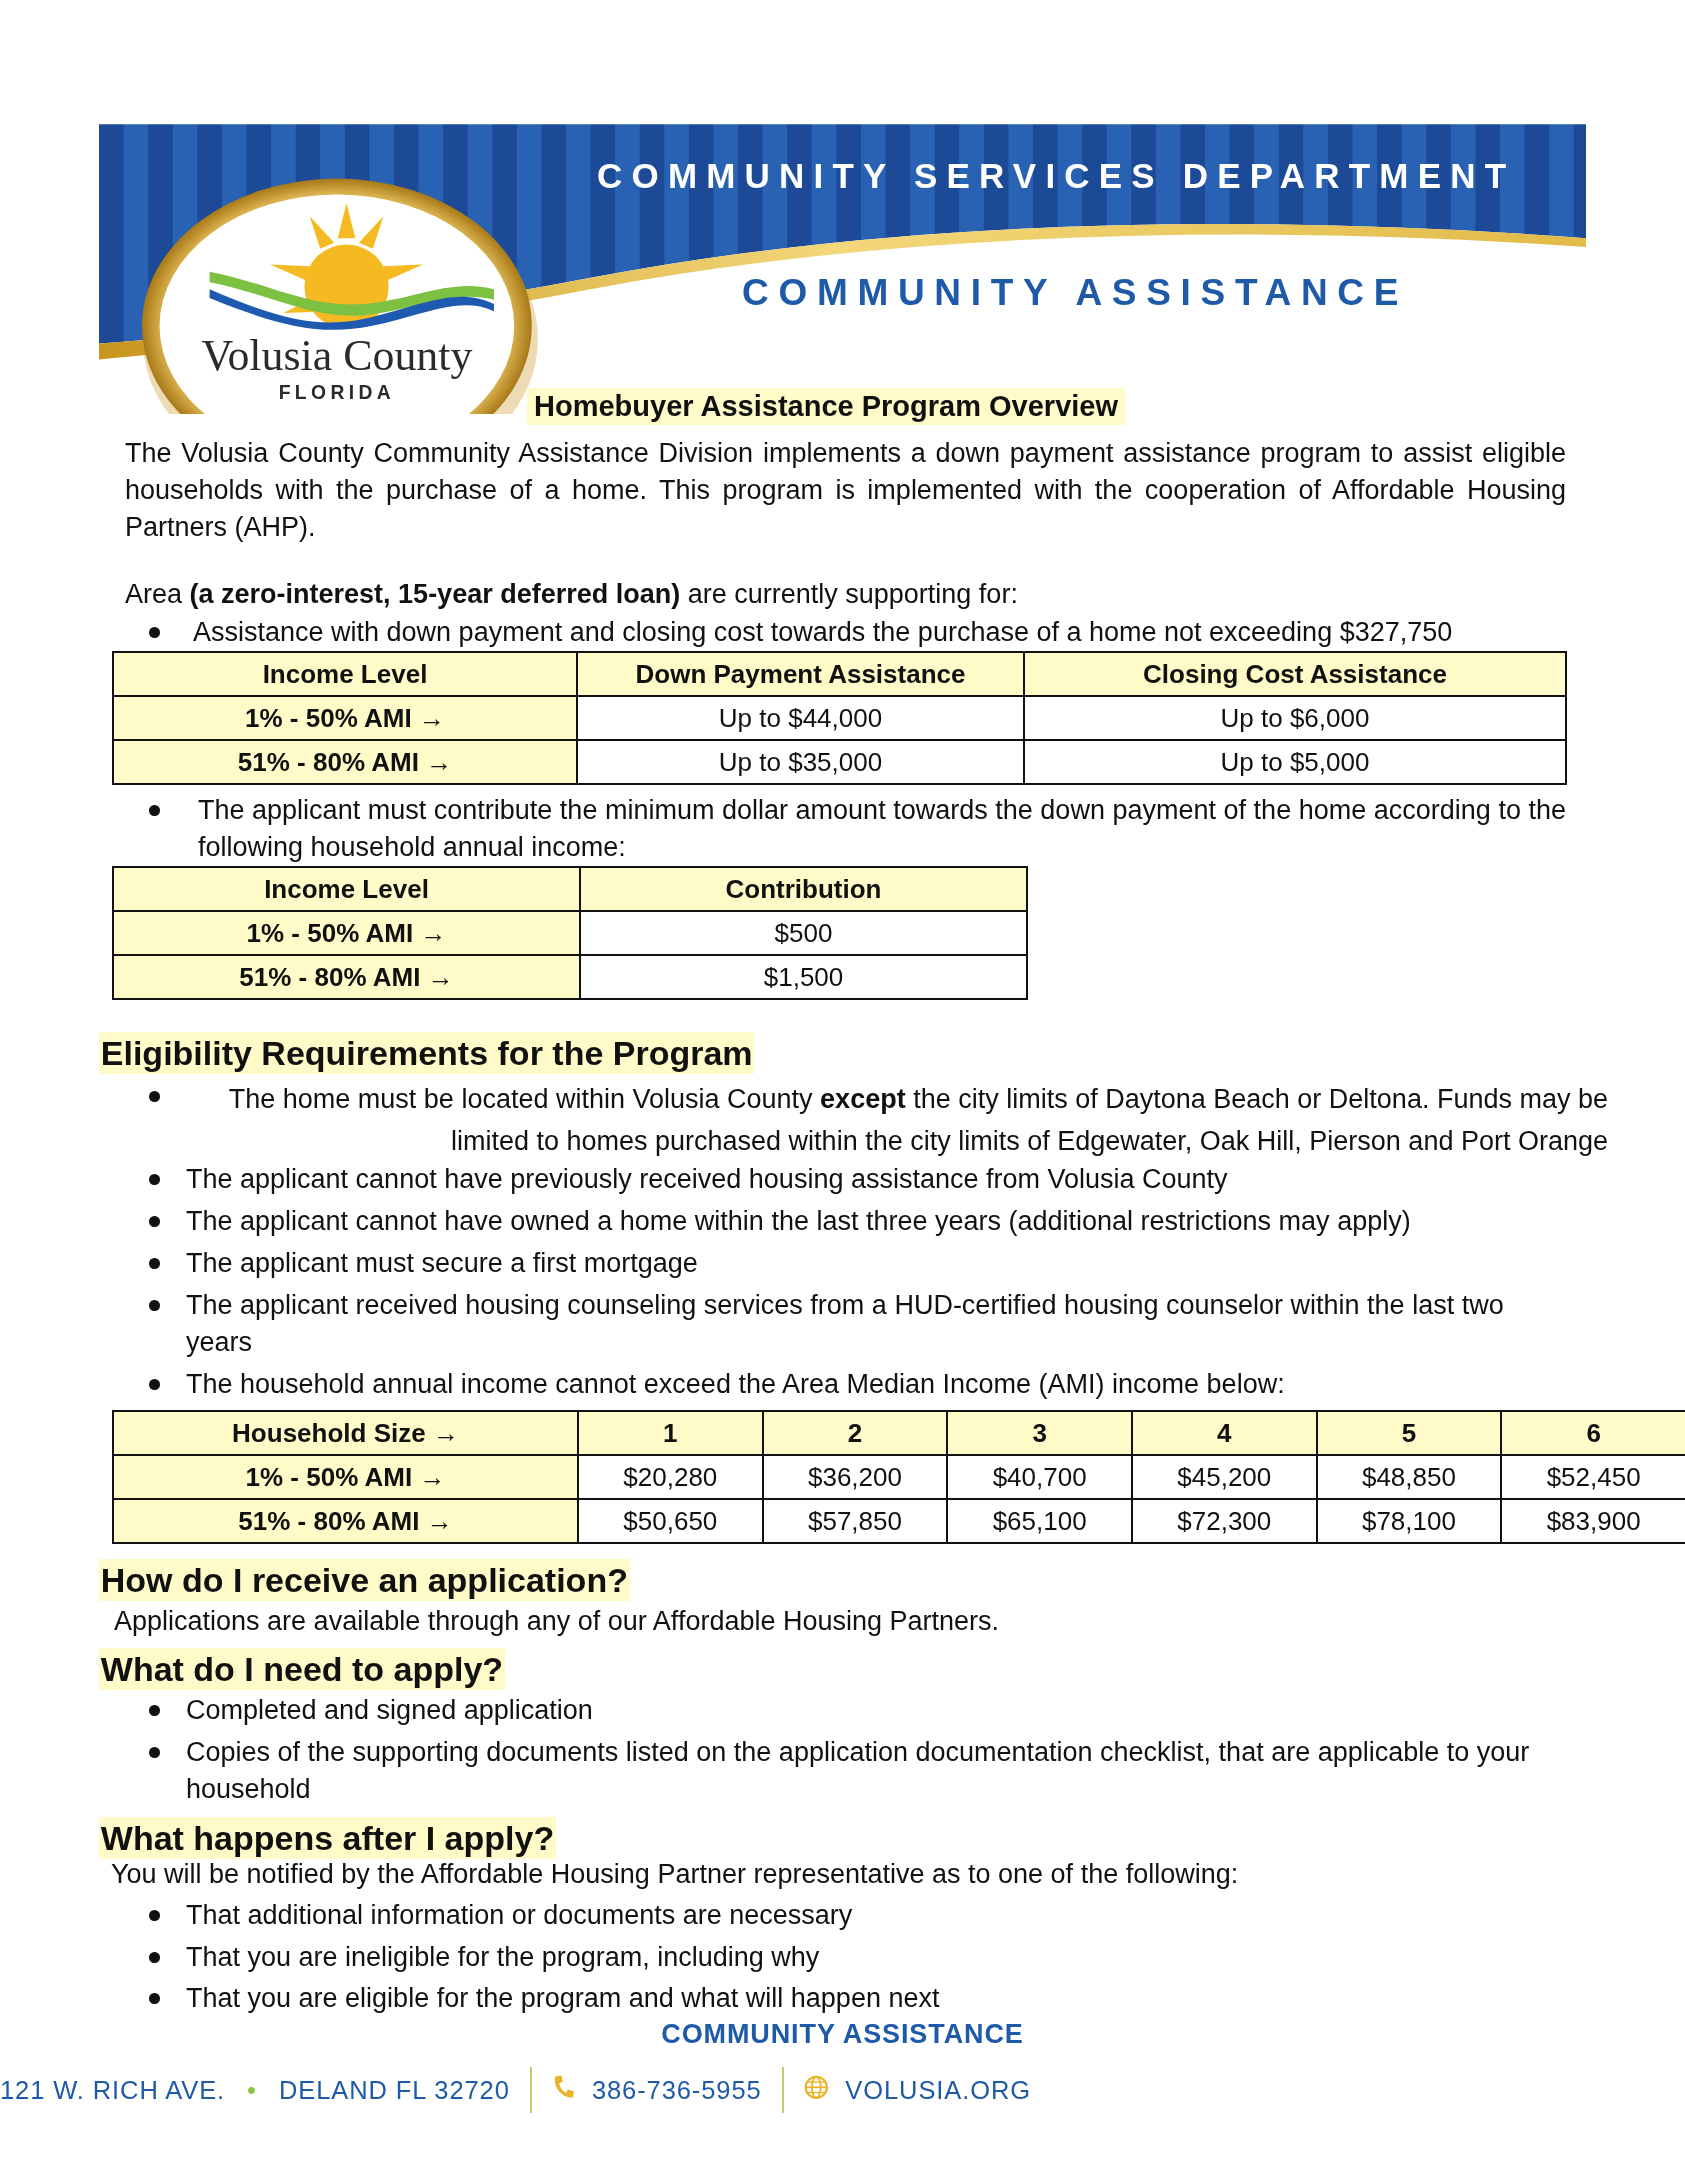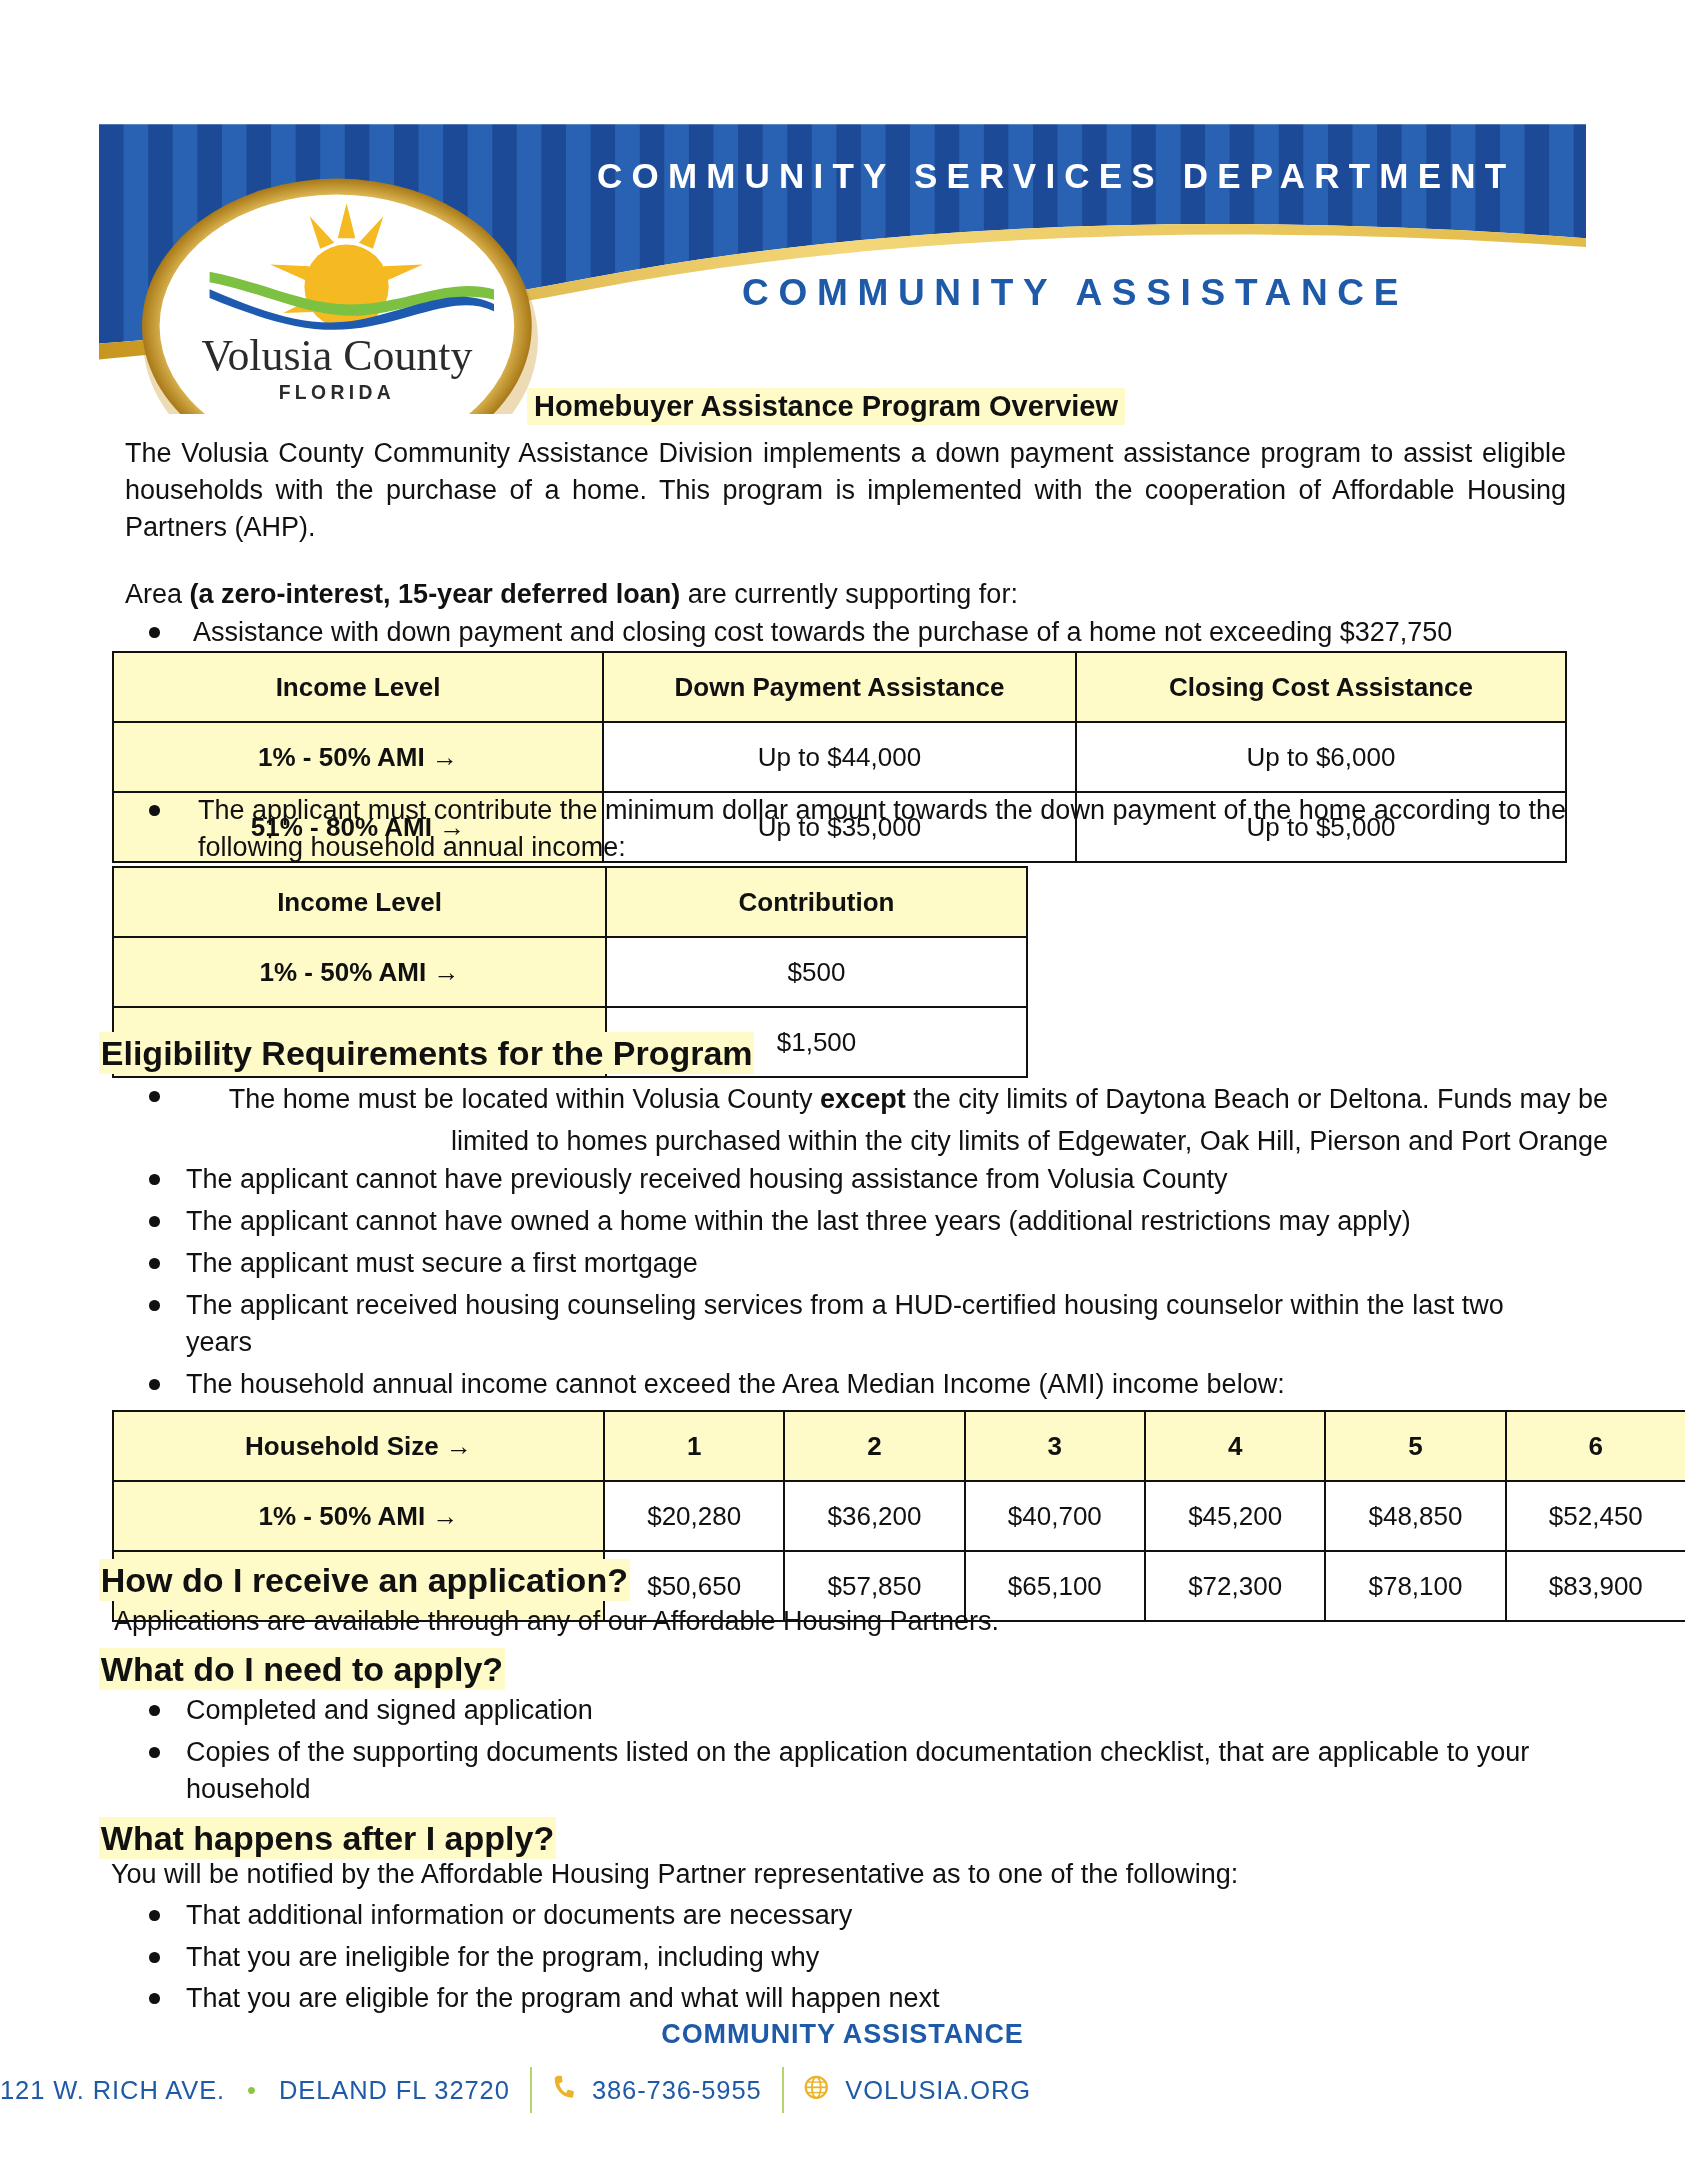--- a/index.html
+++ b/index.html
@@ -20,21 +20,21 @@
     font-weight:bold; font-size:29px; white-space:nowrap; }
   .para { position:absolute; left:125px; width:1441px; font-size:27px; line-height:37px;
     text-align:justify; }
   .hl { background:#fffbc8; font-weight:bold; font-size:34px; padding:1.8px 1.8px; white-space:nowrap; }
   .bullet-row { position:absolute; font-size:27px; line-height:37px; white-space:nowrap; }
   .bullet-row .dot { position:absolute; width:10.5px; height:10.5px; border-radius:50%; background:#111; }
   .bullet-text { position:absolute; left:0; }
   .wrap-text { white-space:normal; text-align:justify; }
 
   table.t { position:absolute; border-collapse:collapse; font-size:26px; }
-  table.t td { border:2.6px solid #111; text-align:center; height:42px; padding:13px; }
+  table.t td { border:2.6px solid #111; text-align:center; height:42px; padding:0; }
   table.t td.y { background:#fffbc8; font-weight:bold; }
   table.t td.w { background:#ffffff; }
   table.t tr.hd td { font-weight:bold; background:#fffbc8; }
 
   .footer-title { position:absolute; left:0; width:1685px; top:2019px; text-align:center;
     color:#1f5aa8; font-weight:bold; font-size:27px; letter-spacing:0.9px; }
   .footer-line { position:absolute; top:2067px; left:0; width:1685px; 
     color:#1f5aa8; font-size:25.5px; letter-spacing:0.9px; white-space:nowrap; }
   .footer-line span { display:inline-block; vertical-align:middle; }
   .sep { width:1.8px; height:46px; background:#b7d36b; margin:0 12.3px; }

